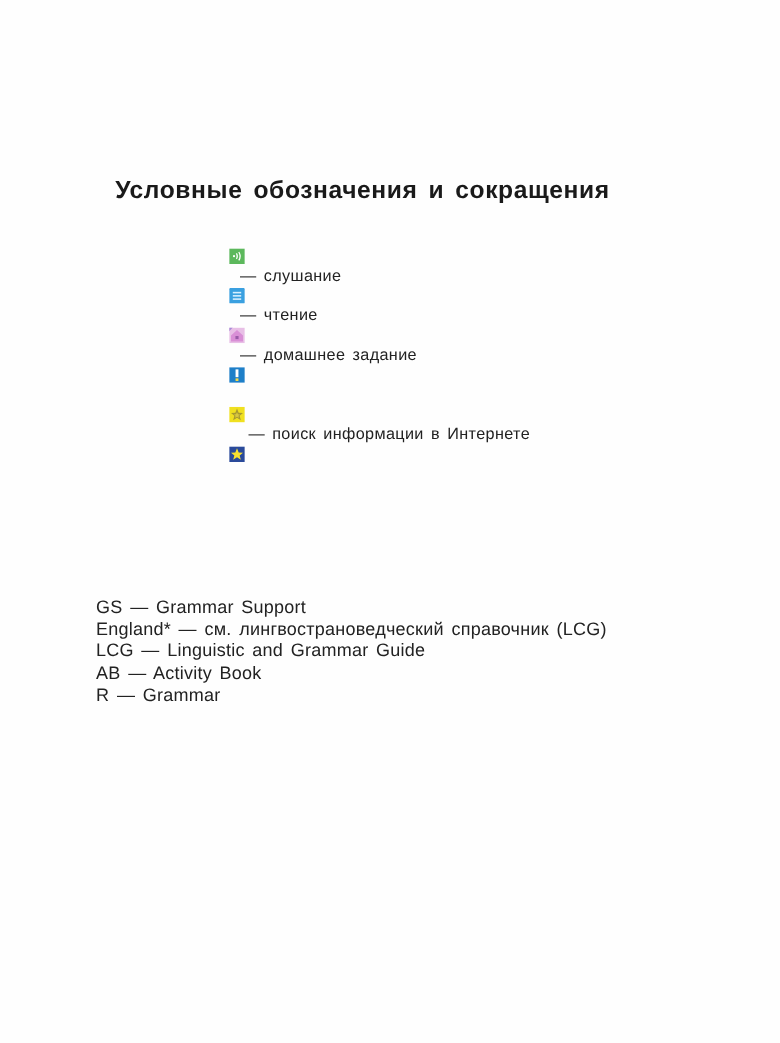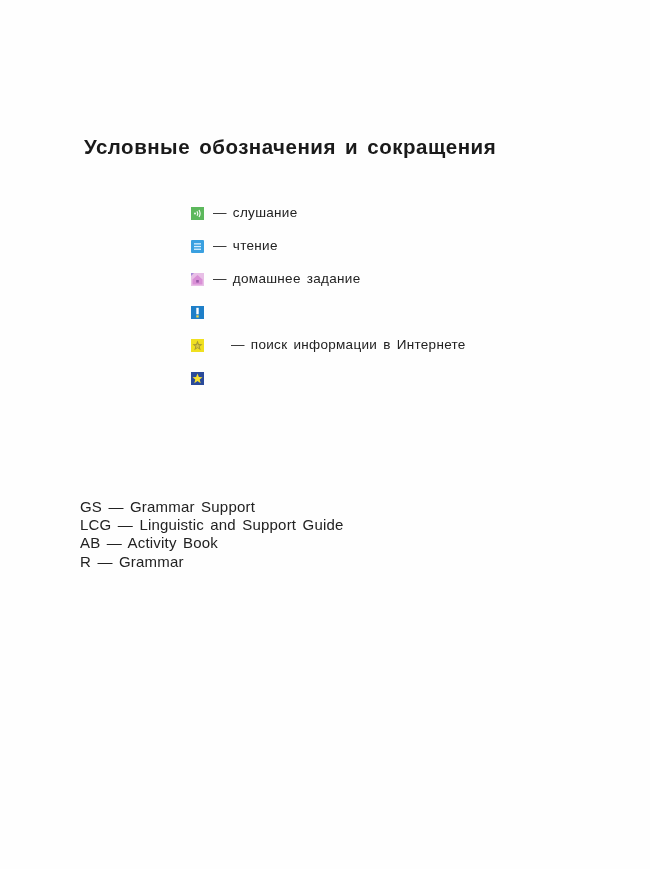--- a/index.html
+++ b/index.html
@@ -11,49 +11,50 @@
       color: #1a1a1a;
       overflow: hidden;
     }
     .title {
       position: absolute;
       left: 80px; top: 131px;
       font-size: 20.5px;
       font-weight: bold;
       letter-spacing: 0.5px;
       word-spacing: 3px;
-      margin: 4px;
+      margin: 16px;
       color: #1a1a1a;
     }
     .legend {
       position: absolute;
       left: 191px; top: 203px;
       margin: 0; padding: 0;
       list-style: none;
     }
     .legend-item {
       height: 33px;
       display: flex;
       align-items: flex-start;
+      flex-direction: column;
     }
     .icon {
       width: 13px; height: 13px;
       margin-top: 4px;
       flex: 0 0 13px;
       display: block;
     }
     .legend-text {
       margin-left: 9px;
       font-size: 13.5px;
       letter-spacing: 0.3px;
       word-spacing: 2px;
       line-height: 19px;
       color: #222;
     }
-    .legend-item.wide .legend-text { margin-left: 27px; }
+    .legend-item.wide .legend-text { margin-left: 16px; }
     .abbrev {
       position: absolute;
       left: 80px; top: 498px;
       margin: 0; padding: 0;
       list-style: none;
     }
     .abbrev-item {
       font-size: 15px;
       line-height: 18.2px;
       letter-spacing: 0.2px;
@@ -112,16 +113,17 @@
   <li class="legend-item wide">
     <svg class="icon" viewBox="0 0 13 13">
       <rect width="13" height="13" fill="#2a4a9a"></rect>
       <polygon points="6.5,1.5 7.9,5 11.5,5.2 8.7,7.5 9.7,11.2 6.5,9.1 3.3,11.2 4.3,7.5 1.5,5.2 5.1,5" fill="#f7e030"></polygon>
     </svg>
   </li>
 </ul>
 
 <ul class="abbrev">
   <li class="abbrev-item">GS — Grammar Support</li>
-  <li class="abbrev-item">LCG — Linguistic and Support Guide</li>
+  <li class="abbrev-item">England* — см. лингвострановедческий справочник (LCG)</li>
+  <li class="abbrev-item">LCG — Linguistic and Grammar Guide</li>
   <li class="abbrev-item">AB — Activity Book</li>
   <li class="abbrev-item">R — Grammar</li>
 </ul>
 
 </body></html>

